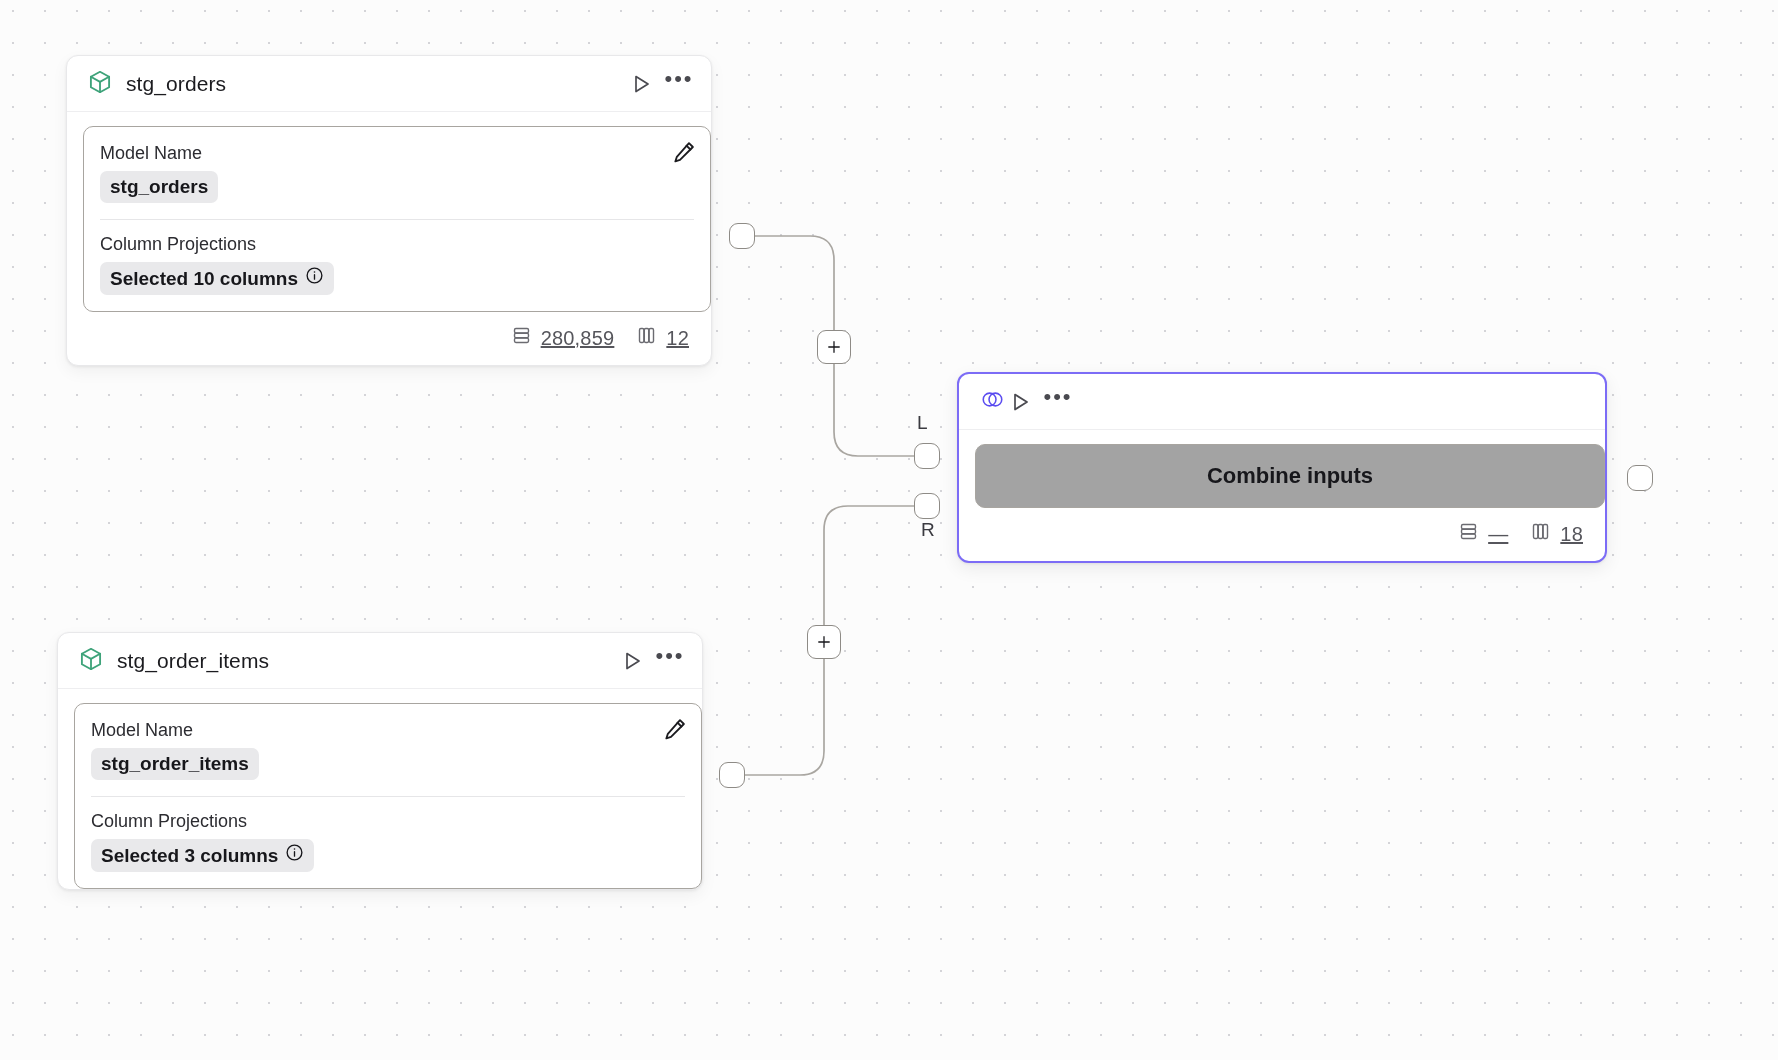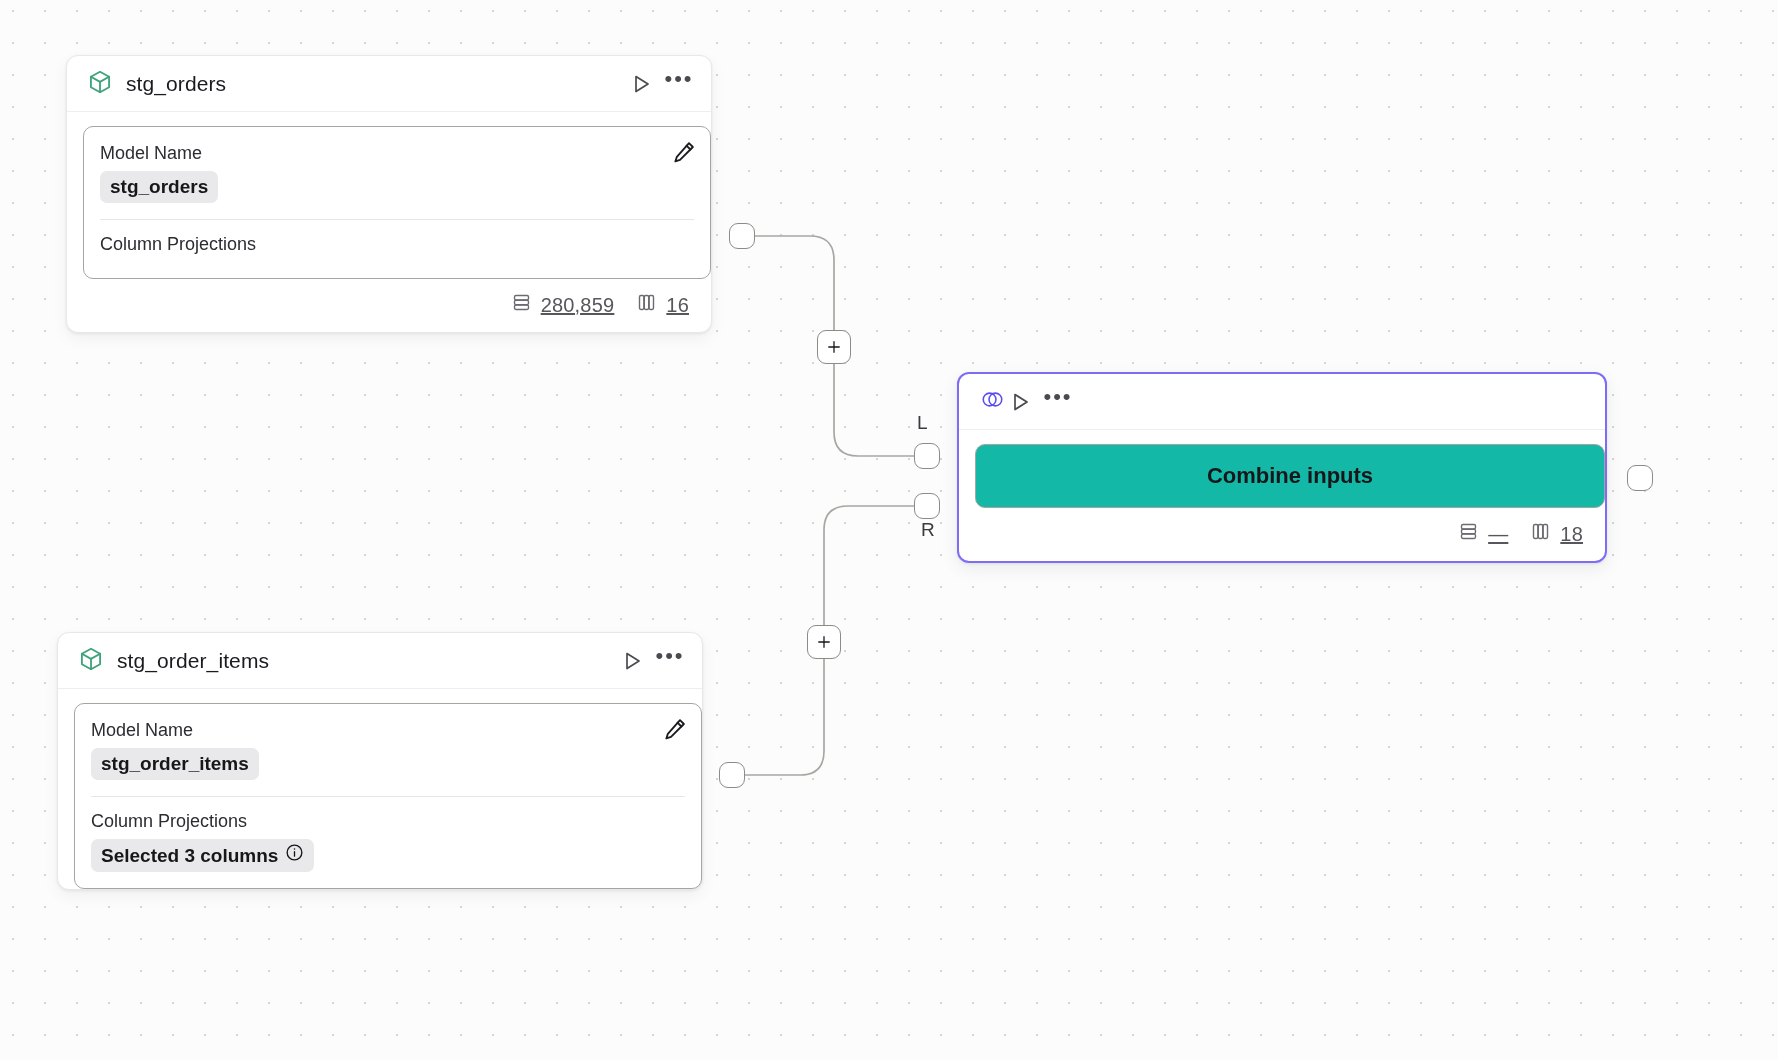--- a/index.html
+++ b/index.html
@@ -155,21 +155,21 @@
   .combine-btn {
     display: flex;
     align-items: center;
     justify-content: center;
     height: 62px;
     border: 1px solid #a8a5a0;
     border-radius: 10px;
     font-size: 22px;
     font-weight: bold;
     color: #17171b;
-    background: #14b8a6;
+    background: #a3a3a3;
     cursor: pointer;
   }
 
   
   .port {
     position: absolute;
     width: 26px;
     height: 26px;
     border: 1.6px solid #8e8b86;
     border-radius: 9px;
@@ -233,20 +233,30 @@
         <span class="edit-btn">
           <svg width="26" height="26" viewBox="0 0 24 24" fill="none" stroke="#1b1b1f" stroke-width="1.7" stroke-linejoin="round" stroke-linecap="round">
             <path d="M16.6 3.8 L20.2 7.4 L8.3 19.3 L4 20.7 L5.4 16.4 Z"></path>
             <path d="M14.3 6.1 L17.9 9.7"></path>
           </svg>
         </span>
         <div class="field-label">Model Name</div>
         <span class="pill">stg_orders</span>
         <div class="divider"></div>
         <div class="field-label">Column Projections</div>
+        <span class="pill">
+          <span>Selected 10 columns</span>
+          <span>
+            <svg width="19" height="19" viewBox="0 0 24 24" fill="none" stroke="#17171b" stroke-width="1.7" stroke-linecap="round">
+              <circle cx="12" cy="12" r="9.3"></circle>
+              <path d="M12 11 L12 16.6"></path>
+              <circle cx="12" cy="7.6" r="1.05" fill="#17171b" stroke="none"></circle>
+            </svg>
+          </span>
+        </span>
       </div>
     </div>
 
     <div class="node-footer">
       <span class="stat">
         <span>
           <svg width="21" height="21" viewBox="0 0 24 24" fill="none" stroke="#6b6b71" stroke-width="1.6" stroke-linejoin="round">
             <rect x="4" y="4" width="16" height="5" rx="1.6"></rect>
             <rect x="4" y="9.5" width="16" height="5" rx="1.6"></rect>
             <rect x="4" y="15" width="16" height="5" rx="1.6"></rect>
@@ -255,21 +265,21 @@
         <span class="stat-value">280,859</span>
       </span>
       <span class="stat">
         <span>
           <svg width="21" height="21" viewBox="0 0 24 24" fill="none" stroke="#6b6b71" stroke-width="1.6" stroke-linejoin="round">
             <rect x="4" y="4" width="5" height="16" rx="1.6"></rect>
             <rect x="9.5" y="4" width="5" height="16" rx="1.6"></rect>
             <rect x="15" y="4" width="5" height="16" rx="1.6"></rect>
           </svg>
         </span>
-        <span class="stat-value">16</span>
+        <span class="stat-value">12</span>
       </span>
     </div>
   </div>
 
   <div class="port" style="left:729px; top:223px;"></div>
 
   <div class="node model" style="left:57px; top:632px; width:646px;">
     <div class="node-header">
       <span>
         <svg width="26" height="26" viewBox="0 0 24 24" fill="none" stroke="#3ea37a" stroke-width="1.7" stroke-linejoin="round" stroke-linecap="round">

